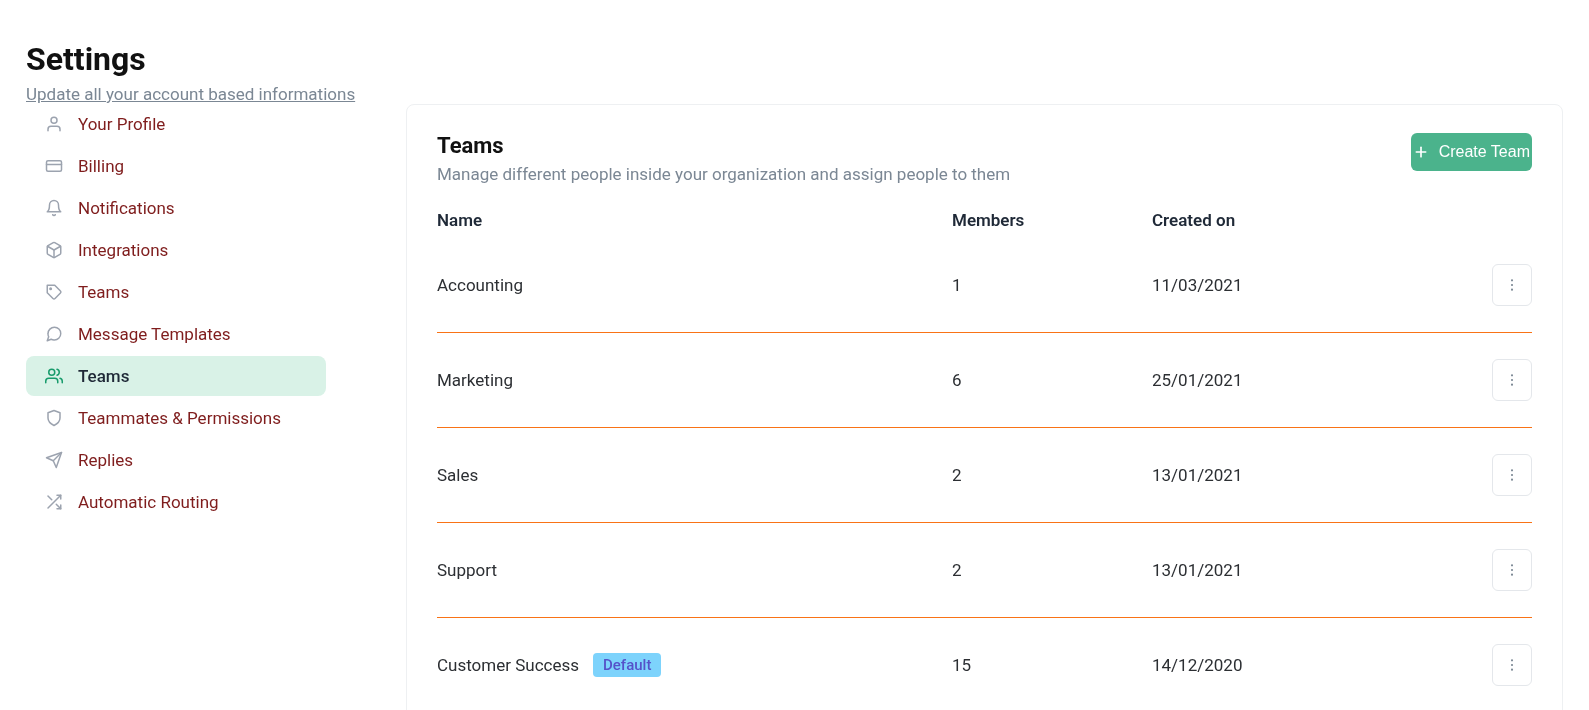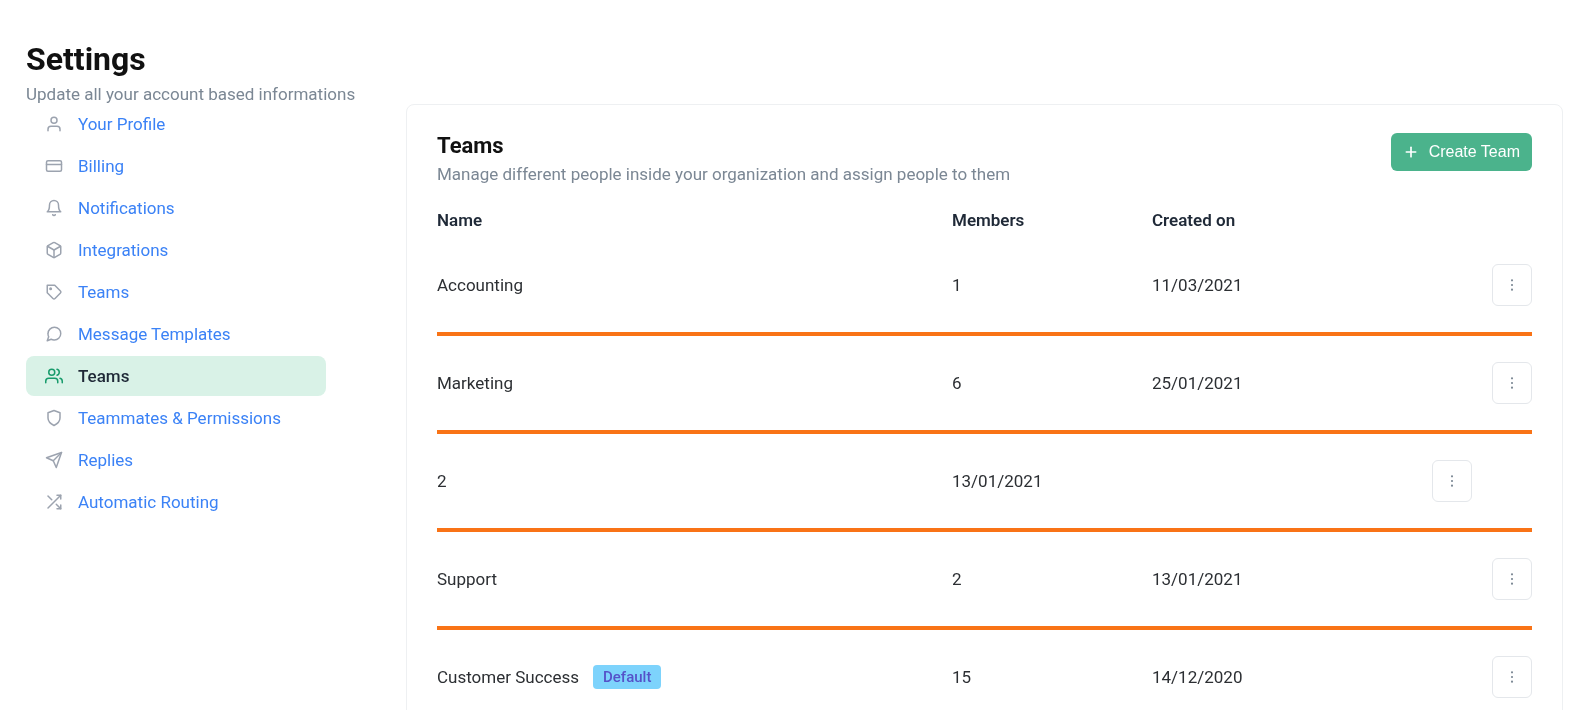--- a/index.html
+++ b/index.html
@@ -12,37 +12,38 @@
   .page-header { }
   .page-title {
     font-size: 32px;
     font-weight: 700;
     color: #111;
     margin-bottom: 6px;
   }
   .page-subtitle {
     font-size: 17px;
     color: #7b8794;
+    text-decoration: underline;
   }
   .layout {
     display: flex;
     align-items: flex-start;
     gap: 80px;
   }
   .sidebar {
     width: 300px;
     flex-shrink: 0;
   }
   .sidebar-item {
     display: flex;
     align-items: center;
     gap: 14px;
     padding: 10px 18px;
     border-radius: 8px;
-    color: #3b82f6;
+    color: #7f1d1d;
     font-size: 17px;
     cursor: pointer;
     margin-bottom: 2px;
   }
   .sidebar-item.active {
     background: #d9f2e7;
     color: #1f2937;
     font-weight: 500;
   }
   .sidebar-item .icon {
@@ -77,21 +78,21 @@
   }
   .panel-desc {
     font-size: 17px;
     color: #7b8794;
   }
   .create-btn {
     background: #4bb38c;
     color: #ffffff;
     border: none;
     border-radius: 6px;
-    padding: 10px 12px;
+    padding: 10px 2px;
     font-size: 16px;
     font-weight: 500;
     display: inline-flex;
     align-items: center;
     gap: 10px;
     cursor: pointer;
     white-space: nowrap;
   }
   .create-btn .plus { display:inline-flex; }
 
@@ -101,21 +102,21 @@
     grid-template-columns: 1fr 200px 320px 60px;
     align-items: center;
   }
   .thead {
     padding: 8px 0 18px 0;
     font-size: 17px;
     font-weight: 600;
     color: #1f2937;
   }
   .trow {
-    border-top: 4px solid #f97316;
+    border-top: 1px solid #f97316;
     padding: 26px 0;
     font-size: 17px;
     color: #2c2f33;
   }
   .trow:first-of-type { border-top: none; padding-top: 16px; }
   .cell-name { display: flex; align-items: center; gap: 14px; }
   .badge {
     background: #7dd3fc;
     color: #5552c9;
     font-size: 15px;
@@ -301,20 +302,23 @@
             <div>25/01/2021</div>
             <div style="justify-self: end;"><button class="more-btn">
                 <svg width="16" height="16" viewBox="0 0 24 24" fill="currentColor">
                   <circle cx="12" cy="5" r="1.6"></circle>
                   <circle cx="12" cy="12" r="1.6"></circle>
                   <circle cx="12" cy="19" r="1.6"></circle>
                 </svg>
               </button></div>
           </div>
           <div class="trow">
+            <div class="cell-name">
+              <span>Sales</span>
+            </div>
             <div>2</div>
             <div>13/01/2021</div>
             <div style="justify-self: end;"><button class="more-btn">
                 <svg width="16" height="16" viewBox="0 0 24 24" fill="currentColor">
                   <circle cx="12" cy="5" r="1.6"></circle>
                   <circle cx="12" cy="12" r="1.6"></circle>
                   <circle cx="12" cy="19" r="1.6"></circle>
                 </svg>
               </button></div>
           </div>

